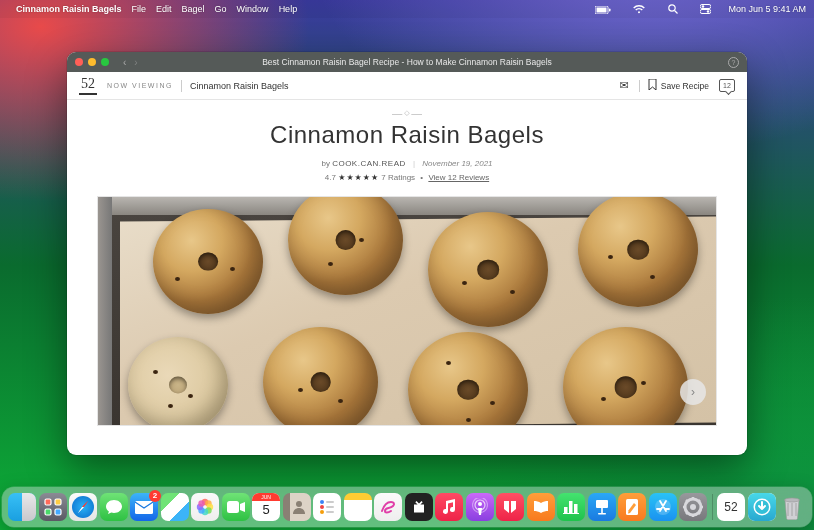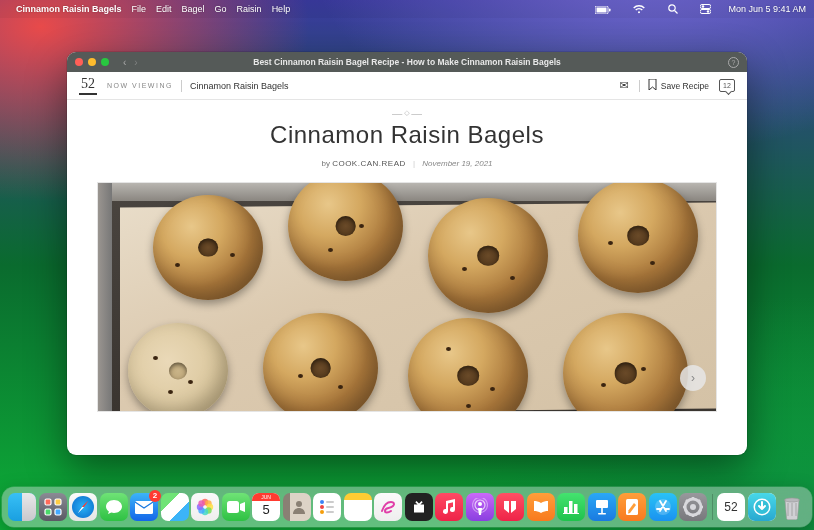--- a/index.html
+++ b/index.html
@@ -40,21 +40,21 @@
   }
   .titlebar {
     height:20px; background:#555a58;
     display:flex; align-items:center; padding:0 8px;
     color:#e8e8e8; font-size:8.5px; position:relative;
   }
   .traffic { display:flex; gap:5px; }
   .traffic .dot { width:8px; height:8px; border-radius:50%; }
   .dot.red{background:#ff5f57;} .dot.yel{background:#febc2e;} .dot.grn{background:#28c840;}
   .navarrows { margin-left:14px; display:flex; gap:8px; color:#aaa; font-size:10px; }
-  .titlebar .title { position:absolute; left:50%; transform:translateX(-50%); color:#e8e8e8; font-weight:700;}
+  .titlebar .title { position:absolute; left:50%; transform:translateX(-50%); color:#e8e8e8; font-weight:400;}
   .titlebar .help { margin-left:auto; width:11px; height:11px; border:1px solid #aaa; border-radius:50%; display:flex; align-items:center; justify-content:center; font-size:7px; color:#aaa;}
 
   
   .pagebar {
     height:28px; border-bottom:1px solid #e5e5e5;
     display:flex; align-items:center; padding:0 12px;
     font-size:9px; color:#555;
   }
   .logo52 { font-family:Georgia,serif; font-size:14px; font-weight:500; color:#333; border-bottom:2px solid #333; padding:0 2px 1px; margin-right:10px;}
   .now-view { letter-spacing:1.5px; color:#888; font-size:7px; margin-right:8px;}
@@ -160,21 +160,21 @@
 
 <div id="desktop">
 
   <div id="menubar">
     <span class="apple"></span>
     <span class="m-item app-name">Cinnamon Raisin Bagels</span>
     <span class="m-item">File</span>
     <span class="m-item">Edit</span>
     <span class="m-item">Bagel</span>
     <span class="m-item">Go</span>
-    <span class="m-item">Raisin</span>
+    <span class="m-item">Window</span>
     <span class="m-item">Help</span>
     <span class="spacer"></span>
     <span class="status">
       <span class="ic"><svg width="16" height="8" viewBox="0 0 16 8">
             <rect x="0" y="0" width="13" height="8" rx="1.5" fill="none" stroke="#fff" stroke-width="1"></rect>
             <rect x="1.5" y="1.5" width="10" height="5" fill="#fff"></rect>
             <rect x="14" y="2.5" width="1.5" height="3" rx="0.7" fill="#fff"></rect>
           </svg></span>
       <span class="ic"><svg width="12" height="9" viewBox="0 0 12 9">
             <path d="M6 8.2a1 1 0 100-2 1 1 0 000 2zM2.2 4.5a5.4 5.4 0 017.6 0l-1 1a4 4 0 00-5.6 0l-1-1zM.2 2.5a8.2 8.2 0 0111.6 0l-1 1a6.8 6.8 0 00-9.6 0l-1-1z" fill="#fff"></path>
@@ -227,20 +227,27 @@
 
     <div class="article">
       <div class="hr-deco"></div>
       <div class="recipe-title">Cinnamon Raisin Bagels</div>
       <div class="byline">
         <span class="by">by</span>
         <span class="author">COOK.CAN.READ</span>
         <span class="sep">|</span>
         <span class="date">November 19, 2021</span>
       </div>
+      <div class="ratings">
+        <span>4.7</span>
+        <span class="stars">★★★★★</span>
+        <span>7 Ratings</span>
+        <span style="margin:0 3px">•</span>
+        <span class="reviews">View 12 Reviews</span>
+      </div>
 
       <div class="hero">
         <div class="tray"></div>
         <div class="tray-rim"></div>
         <div class="tray-rim2"></div>
         <div class="parch"></div>
         <div class="bagel" style="left:55px;top:12px;width:110px;height:105px;">
           <span class="raisin" style="left:20%;top:65%"></span>
             <span class="raisin" style="left:70%;top:55%"></span>
         </div>

